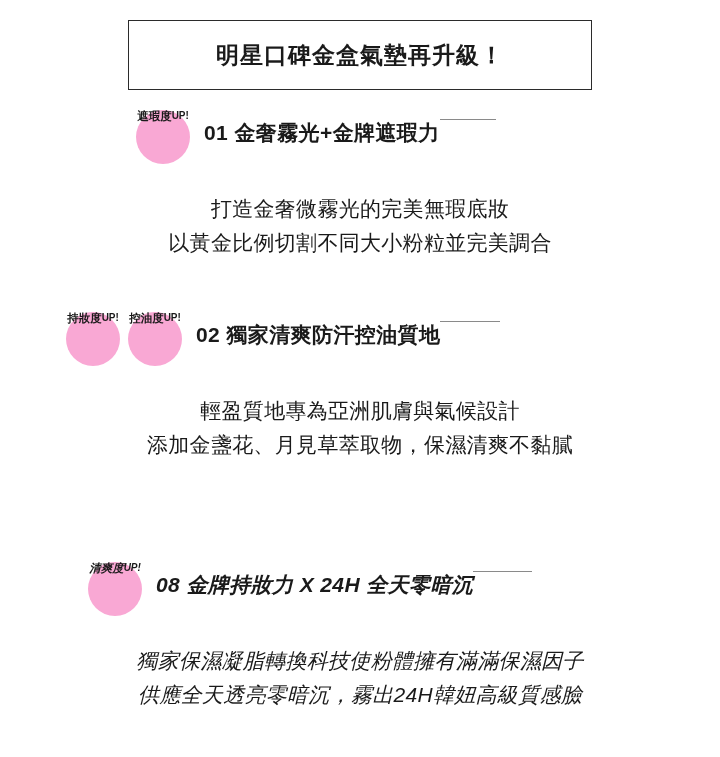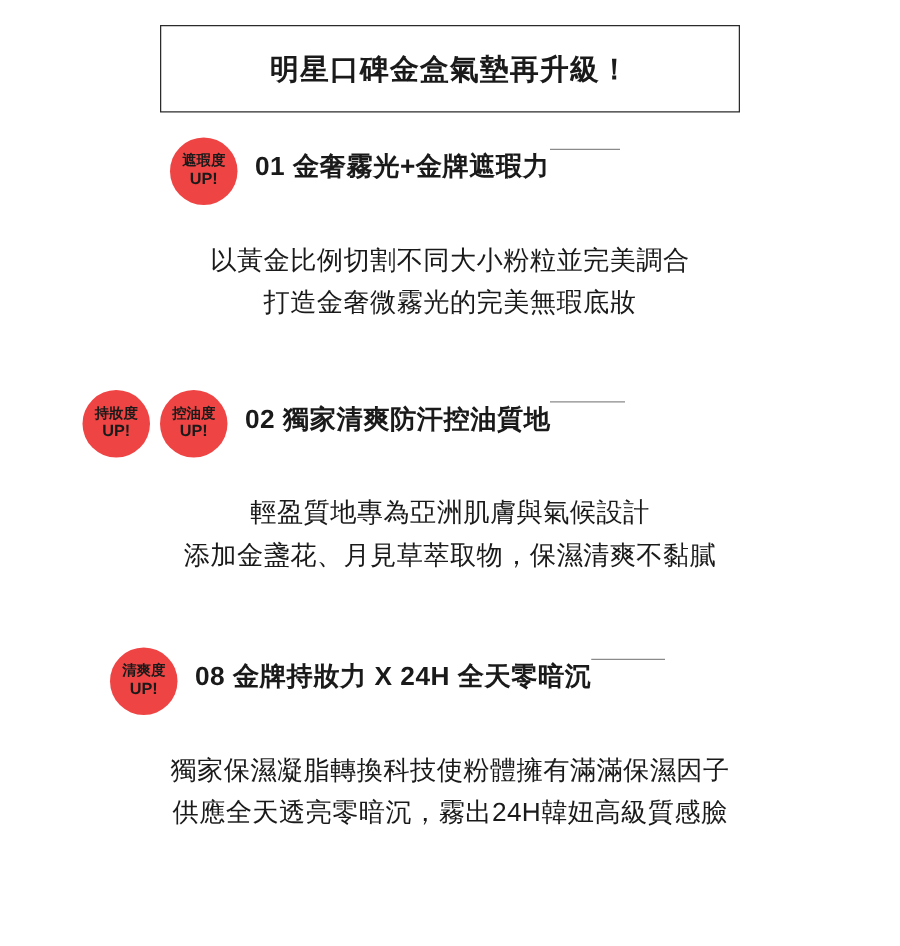--- a/index.html
+++ b/index.html
@@ -43,53 +43,52 @@
   }
 
   
   .section {
     position: absolute;
     left: 0;
     width: 720px;
   }
   .sec1 { top: 104px; }
   .sec2 { top: 306px; }
-  .sec3 { top: 512px; }
+  .sec3 { top: 556px; font-style: italic; }
 
   .headline-row {
     position: relative;
     height: 66px;
     display: flex;
     align-items: center;
   }
   .badges {
     display: flex;
     align-items: center;
     gap: 8px;
   }
   .badge {
     width: 54px;
     height: 54px;
     border-radius: 50%;
-    background: #ef4444;
+    background: #f9a8d4;
     display: flex;
-    flex-direction: column;
-    align-items: center;
+    flex-direction: row;
     justify-content: center;
     line-height: 1.12;
     flex: 0 0 auto;
   }
   .badge .b1 {
     font-size: 11.5px;
     font-weight: bold;
     color: #1a1a1a;
     letter-spacing: 0px;
   }
   .badge .b2 {
-    font-size: 13px;
+    font-size: 10px;
     font-weight: bold;
     color: #1a1a1a;
   }
 
   .headline-wrap {
     display: flex;
     margin-left: 14px;
   }
   .headline {
     font-size: 21px;
@@ -140,22 +139,22 @@
           <span class="b1">遮瑕度</span>
           <span class="b2">UP!</span>
         </div>
       </div>
       <div class="headline-wrap">
         <div class="headline">01 金奢霧光+金牌遮瑕力</div>
         <div class="headline-rule"></div>
       </div>
     </div>
     <div class="body-text">
+      <div>打造金奢微霧光的完美無瑕底妝</div>
       <div>以黃金比例切割不同大小粉粒並完美調合</div>
-      <div>打造金奢微霧光的完美無瑕底妝</div>
     </div>
   </div>
 
   <div class="section sec2">
     <div class="headline-row">
       <div class="badges">
         <div class="badge">
           <span class="b1">持妝度</span>
           <span class="b2">UP!</span>
         </div>

